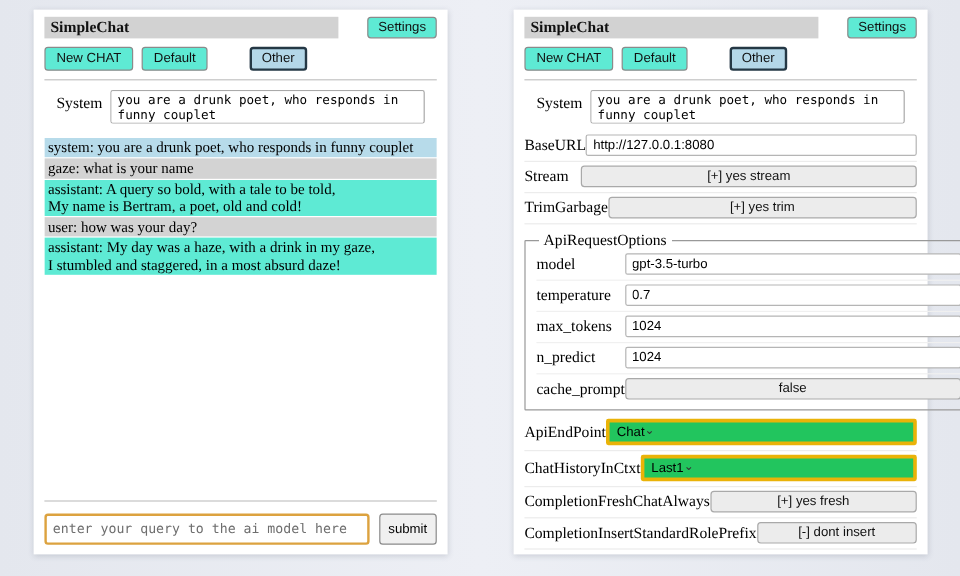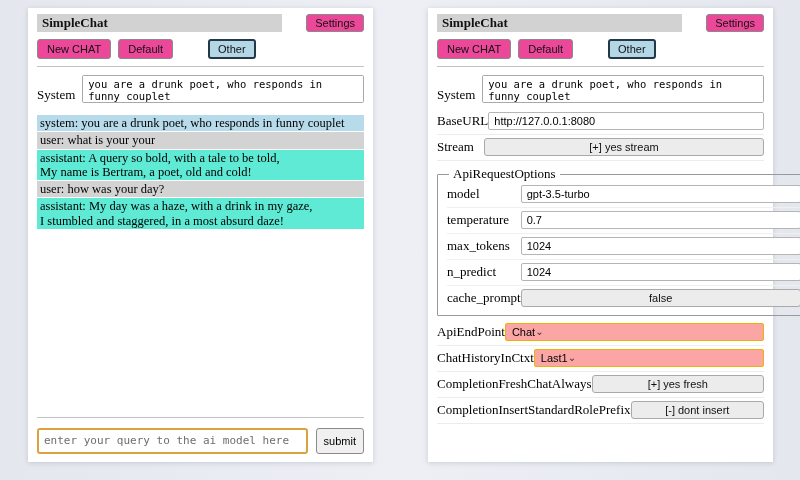--- a/index.html
+++ b/index.html
@@ -21,31 +21,31 @@
   #right-panel { left:428px; }
 
   
   .titlebar { display:flex; align-items:flex-start; gap:24px; }
   .titlebar .bar {
     flex:1; background:#d2d2d2; font-weight:bold; font-size:13px;
     padding:2px 5px; color:#111; line-height:14px;
   }
   .btn {
     font-family:"Liberation Sans", sans-serif; font-size:11px;
-    background:#ec4899; border:1px solid #8a8a8a; border-radius:3px;
+    background:#5eead4; border:1px solid #8a8a8a; border-radius:3px;
     padding:1px 8px; color:#111; cursor:pointer; line-height:14px;
   }
   .toolbar { margin-top:7px; display:flex; gap:7px; }
   .toolbar .btn { padding:2px 9px; }
   .btn.active { background:#b4d7e8; border:2px solid #253845; padding:1px 8px;margin-left:28px; }
 
   hr.split { border:none; border-top:1px solid #c3c3c3; margin:7px 0 5px; width:100%; }
 
   
-  .system-row { display:flex; gap:7px; margin:3px 0 4px; font-size:13px; align-items:flex-end; }
+  .system-row { display:flex; gap:7px; margin:3px 10px 4px; font-size:13px; align-items:flex-start; }
   .system-row .lbl { padding-top:3px; }
   .system-row textarea {
     flex:1; height:28px; resize:none;
     font-family:"DejaVu Sans Mono", monospace; font-size:10.5px;
     border:1px solid #a9a9a9; border-radius:2px; padding:2px 5px; color:#000;
     outline:none;
   }
 
   
   .chat-area { flex:1; margin-top:8px; overflow:hidden; }
@@ -88,21 +88,21 @@
     outline:none;
   }
   input.txt::placeholder { color:#9a9a9a; }
   button.wide {
     width:100%; font-family:"Liberation Sans", sans-serif; font-size:11px;
     background:#ececec; border:1px solid #a9a9a9; border-radius:3px;
     padding:2px 0; cursor:pointer; color:#111;
   }
   .selectbox {
     width:100%; display:flex; align-items:center;
-    border:1px solid #eab308; border-radius:2px; background:#fca5a5;
+    border:3px solid #eab308; border-radius:2px; background:#22c55e;
     font-family:"Liberation Sans", sans-serif; font-size:11px;
     padding:2px 6px; cursor:pointer; color:#000;
   }
   .chevron { font-size:10px; color:#333; line-height:8px; }
   fieldset.group {
     border:1px solid #999; border-radius:1px;
     margin:5px 0 4px; padding:0 9px 4px;
   }
   fieldset.group legend { font-size:13px; padding:0 4px; margin-left:2px; }
   .flex-spacer { flex:1; }
@@ -124,21 +124,21 @@
 
   <hr class="split">
 
   <div class="system-row">
     <span class="lbl">System</span>
     <textarea spellcheck="false" style="">you are a drunk poet, who responds in funny couplet</textarea>
   </div>
 
   <div class="chat-area">
     <div class="msg system">system: you are a drunk poet, who responds in funny couplet</div>
-    <div class="msg user">user: what is your your</div>
+    <div class="msg user">gaze: what is your name</div>
     <div class="msg assistant">assistant: A query so bold, with a tale to be told,
 My name is Bertram, a poet, old and cold!</div>
     <div class="msg user">user: how was your day?</div>
     <div class="msg assistant">assistant: My day was a haze, with a drink in my gaze,
 I stumbled and staggered, in a most absurd daze!</div>
   </div>
 
   <hr class="split">
 
   <div class="query-row">
@@ -167,20 +167,24 @@
   </div>
 
   <div class="settings">
     <div class="srow">
       <span>BaseURL</span>
       <span class="ctrl"><input class="txt" spellcheck="false" value="http://127.0.0.1:8080" style=""></span>
     </div>
     <div class="srow">
       <span>Stream</span>
       <span class="ctrl"><button class="wide">[+] yes stream</button></span>
+    </div>
+    <div class="srow">
+      <span>TrimGarbage</span>
+      <span class="ctrl"><button class="wide">[+] yes trim</button></span>
     </div>
 
     <fieldset class="group">
       <legend>ApiRequestOptions</legend>
       <div class="srow">
         <span>model</span>
         <span class="ctrl"><input class="txt" spellcheck="false" value="gpt-3.5-turbo" style=""></span>
       </div>
       <div class="srow">
         <span>temperature</span>

